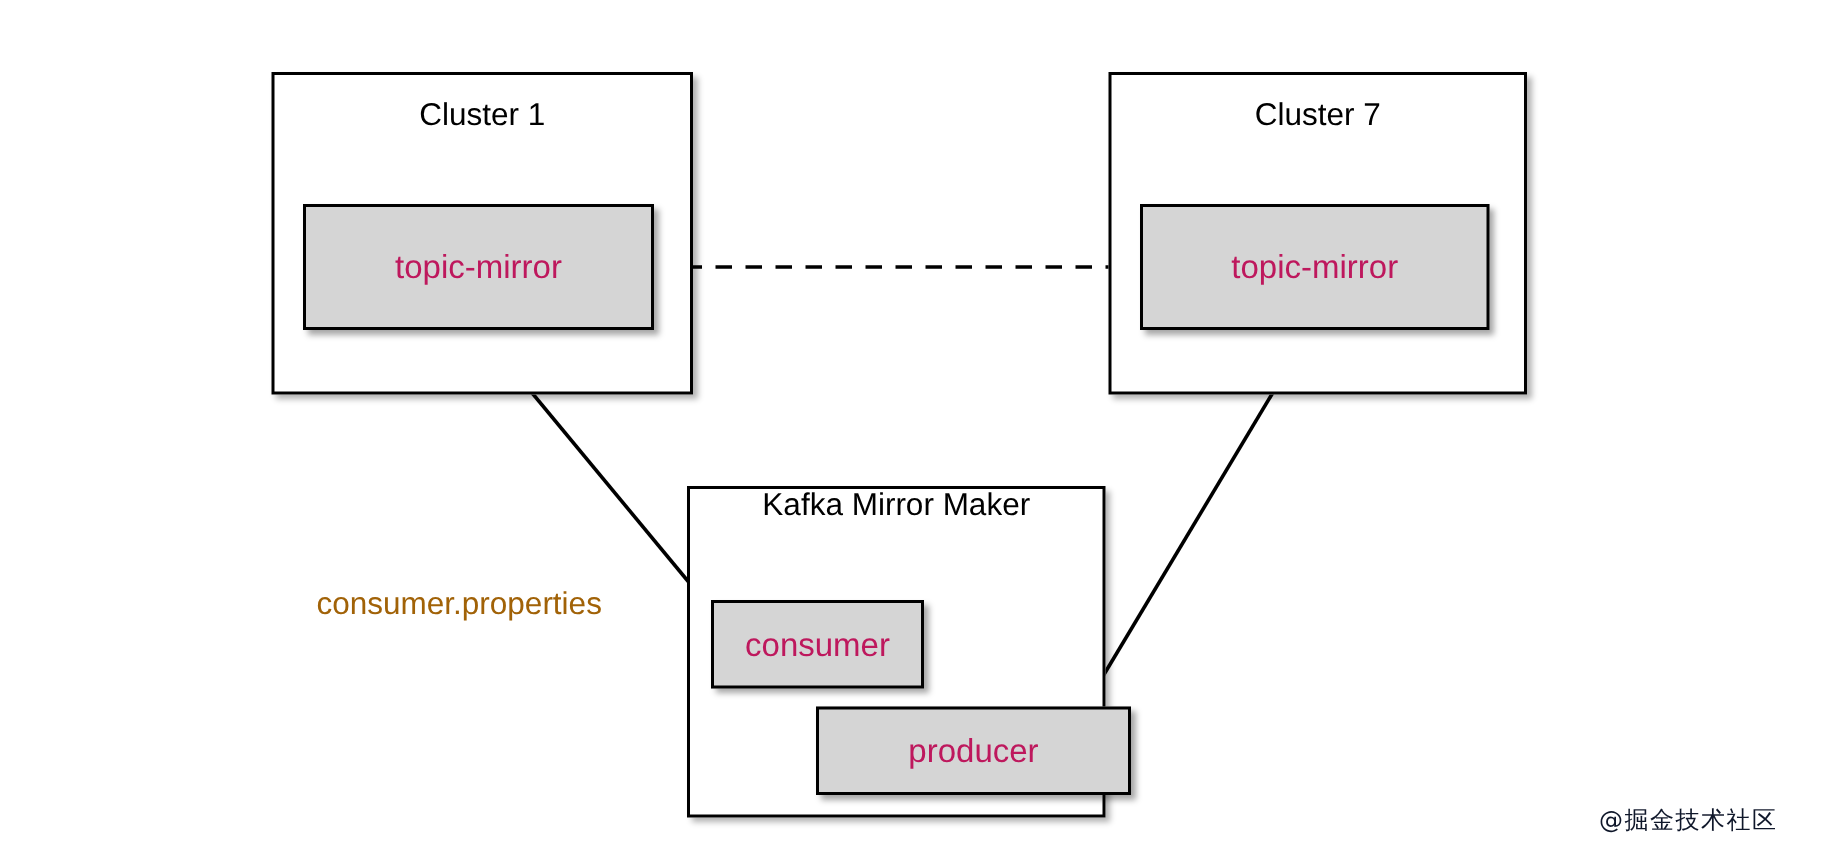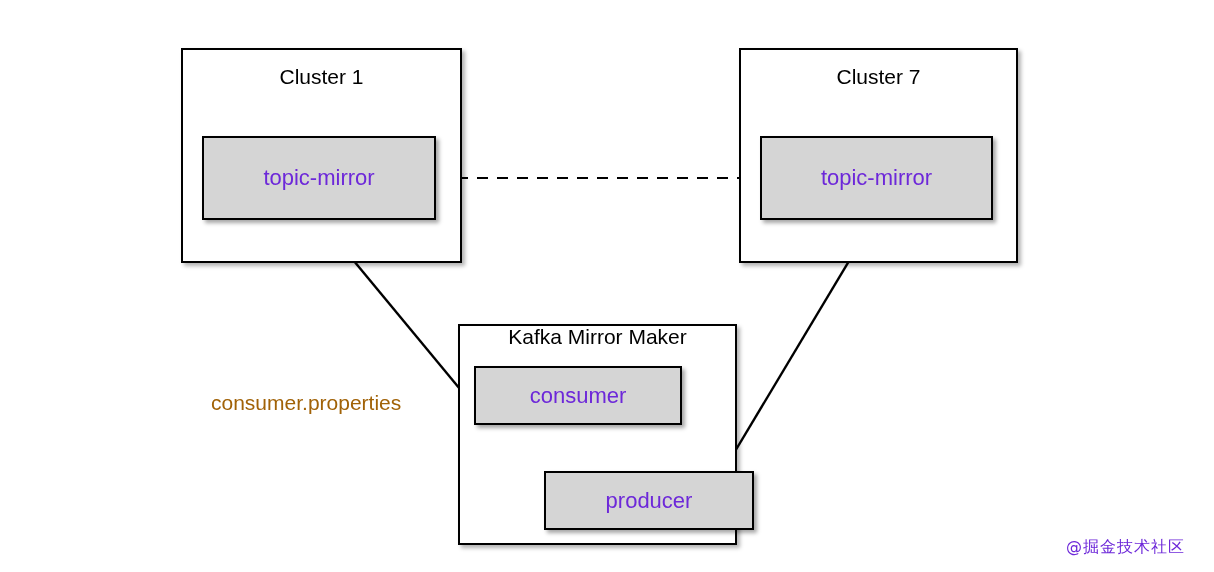--- a/index.html
+++ b/index.html
@@ -46,34 +46,34 @@
   .node {
     position: absolute;
     box-sizing: border-box;
     background: #d5d5d5;
     border: 2px solid #000000;
     box-shadow: 3px 3px 4px rgba(0,0,0,0.35);
     display: flex;
     align-items: center;
     justify-content: center;
     font-size: 22px;
-    color: #6d28d9;
+    color: #be185d;
     white-space: nowrap;
   }
   .edge-label {
     position: absolute;
     font-size: 21px;
     color: #a16207;
     white-space: nowrap;
     line-height: 1;
   }
   .watermark {
     position: absolute;
     font-size: 16px;
-    color: #6d28d9;
+    color: #0f172a;
     white-space: nowrap;
     letter-spacing: 1px;
     font-family: "DejaVu Sans", sans-serif;
   }
 </style>
 </head>
 <body>
 
 <div id="canvas">
 
@@ -109,21 +109,21 @@
   <div class="box" style="left:739px; top:48px; width:279px; height:215px;">
     <div class="container-title" style="top:16px;">Cluster 7</div>
   </div>
   <div class="node" style="left:760px; top:136px; width:233px; height:84px;">
     <span>topic-mirror</span>
   </div>
 
   <div class="box" style="left:458px; top:324px; width:279px; height:221px;">
     <div class="container-title" style="top:0;">Kafka Mirror Maker</div>
   </div>
-  <div class="node" style="left:474px; top:366px; width:208px; height:59px;">
+  <div class="node" style="left:474px; top:400px; width:142px; height:59px;">
     <span>consumer</span>
   </div>
   <div class="node" style="left:544px; top:471px; width:210px; height:59px;">
     <span>producer</span>
   </div>
 
   <div class="edge-label" style="left:211px; top:392px;">consumer.properties</div>
 
   <div class="watermark" style="left:1066px; top:537px;">@掘金技术社区</div>
 

